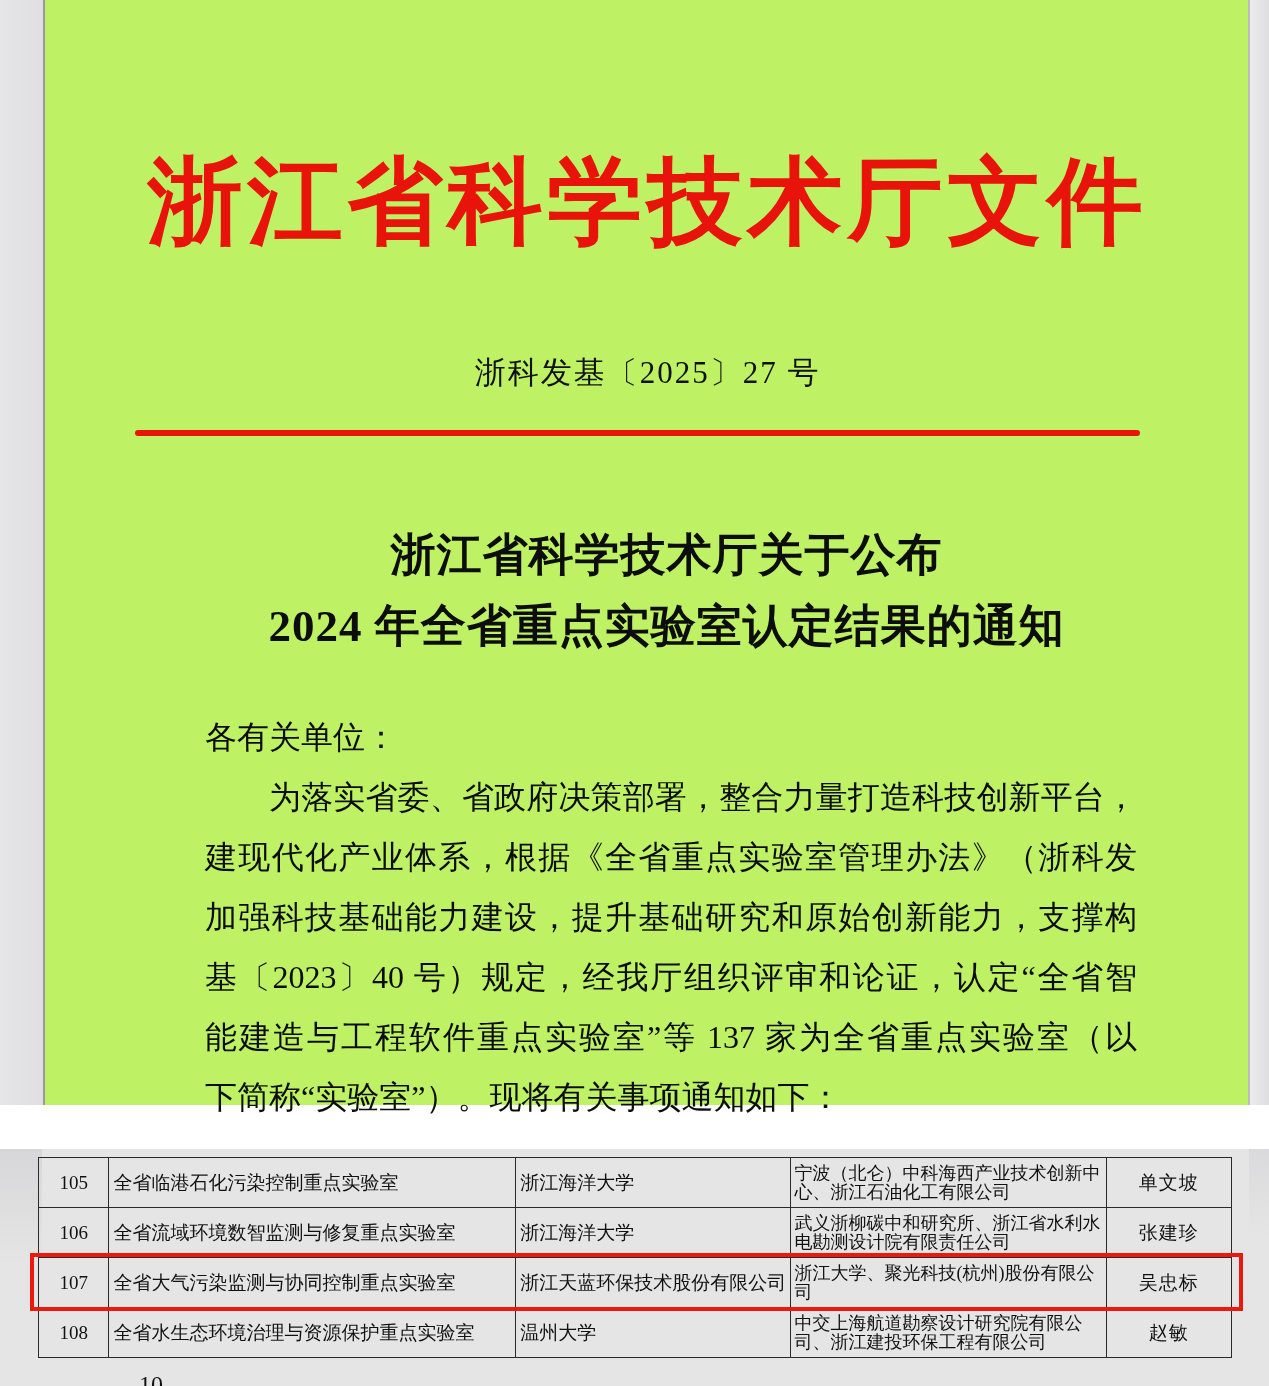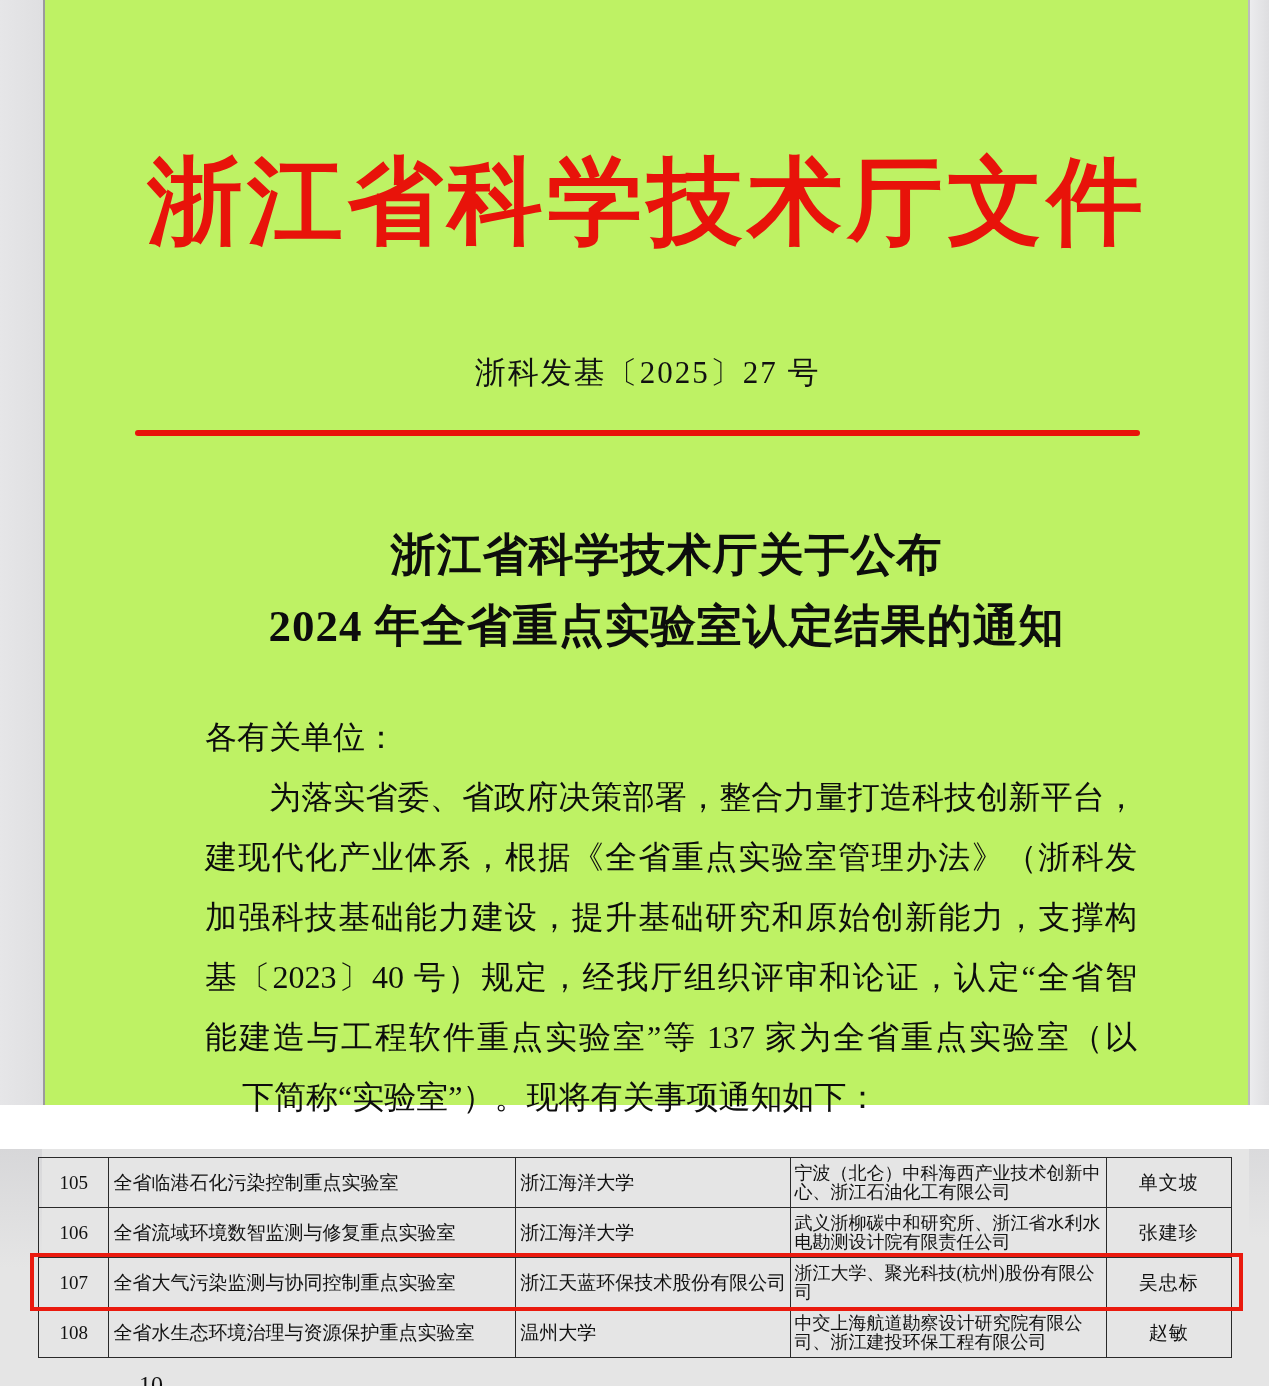--- a/index.html
+++ b/index.html
@@ -45,21 +45,21 @@
   .doc-body{
     position:absolute;left:205px;top:707px;width:932px;
     font-size:32px;line-height:60px;color:#0d0d0d;
   }
   .salutation{text-align:left;}
   .body-line{
     text-align:justify;text-align-last:justify;
     white-space:nowrap;
   }
   .body-line.first{text-indent:2em;}
-  .body-line.last{text-align-last:left;margin-left:37px;}
+  .body-line.last{text-align-last:left;}
 
   
   .table-section{
     position:absolute;left:0;top:1149px;width:1269px;height:281px;
     background:#e5e5e5;
   }
   .seam-shadow-left{
     position:absolute;left:0;top:0;width:42px;height:140px;
     background:linear-gradient(180deg,#d7d7d9 0%,rgba(255,255,255,0) 85%);
   }

